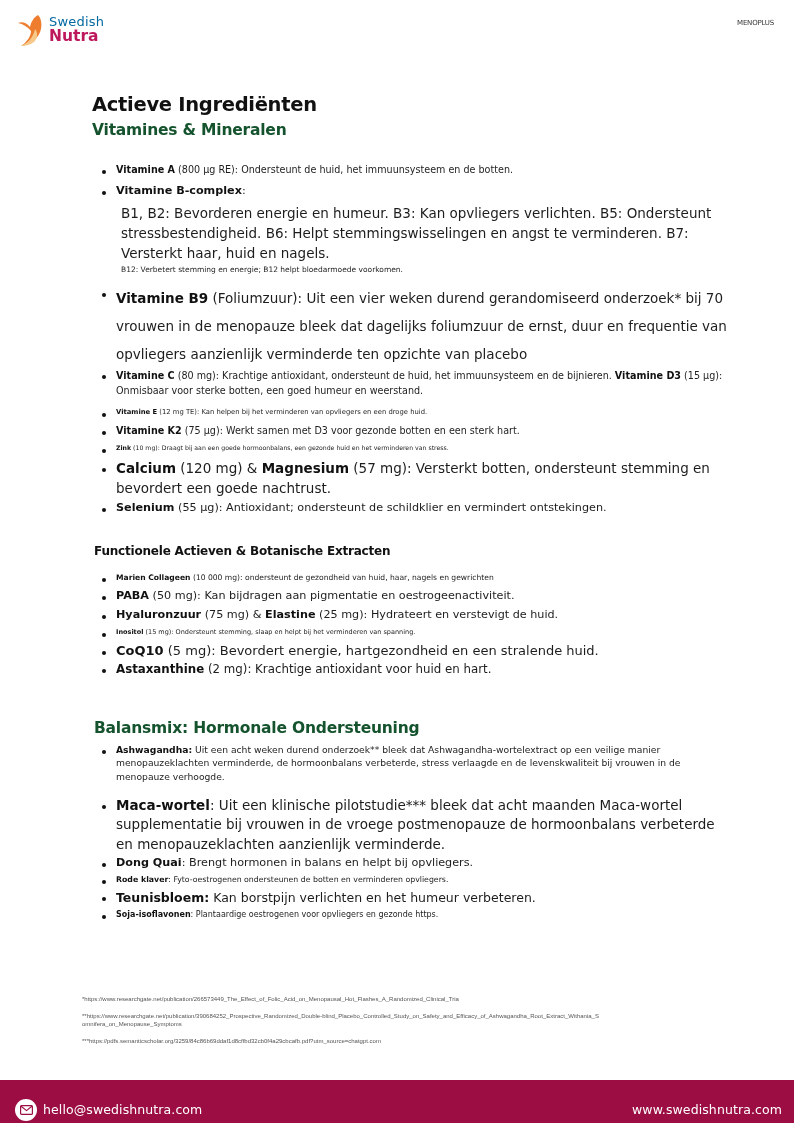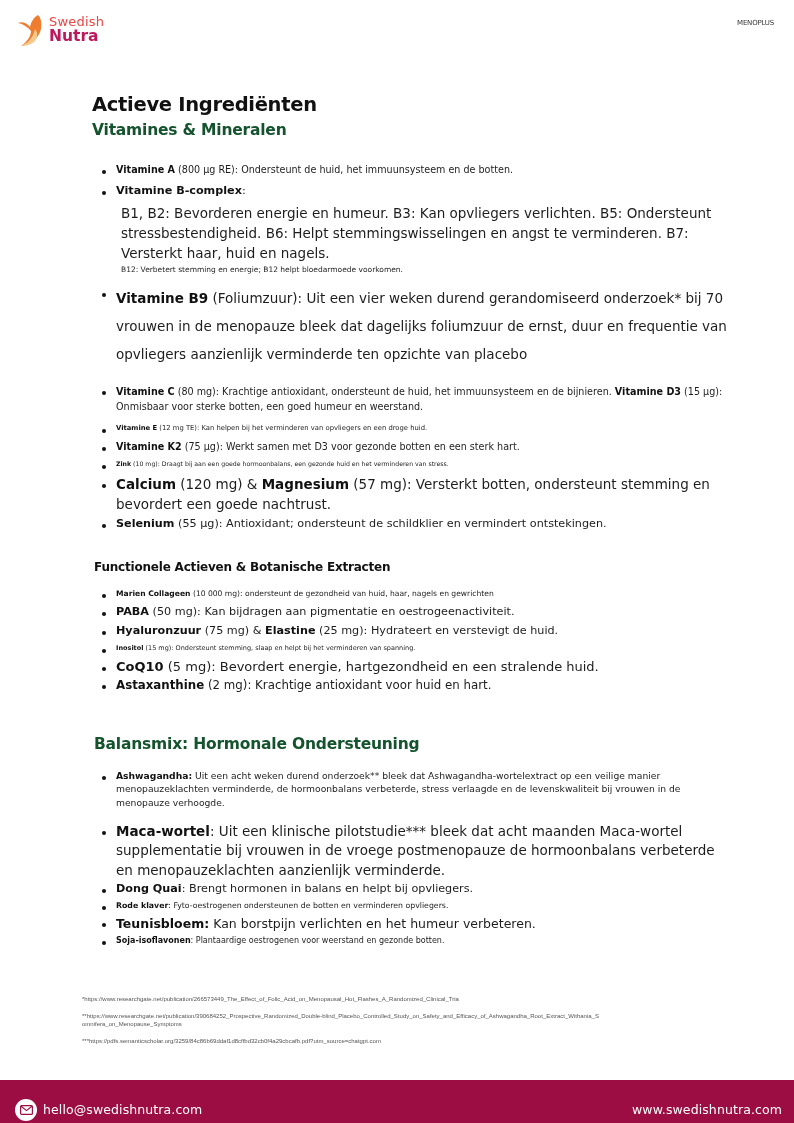--- a/index.html
+++ b/index.html
@@ -2,38 +2,38 @@
 <html><head>
 <meta charset="utf-8">
 <style>
   * { box-sizing: border-box; margin: 0; padding: 0; }
   html, body { width: 794px; height: 1123px; background: #ffffff; overflow: hidden; }
   body { position: relative; font-family: "DejaVu Sans", "Liberation Sans", sans-serif; color: #1a1a1a; }
 
   .logo { position: absolute; left: 17px; top: 13px; display: flex; align-items: center; gap: 4px; }
   .logo svg { width: 28px; height: 34px; }
   .logo-text { display: flex; flex-direction: column; line-height: 1; }
-  .logo-top { font-size: 13px; color: #ef4444; letter-spacing: 0.2px; }
+  .logo-top { font-size: 13px; color: #0369a1; letter-spacing: 0.2px; }
   .logo-bottom { font-size: 15.5px; font-weight: bold; color: #be185d; margin-top: 1px; }
 
   .header-tag { position: absolute; right: 20px; top: 19px; font-size: 7px; color: #333; letter-spacing: -0.2px; }
 
   .content { position: absolute; left: 92px; top: 92px; width: 650px; }
 
   h1.page-title { font-size: 19.5px; font-weight: bold; color: #111; letter-spacing: -0.3px; line-height: 26px; }
   h2.section-title { font-size: 15.5px; font-weight: bold; color: #14532d; letter-spacing: -0.2px; }
   h3.subsection-title { font-size: 12px; font-weight: bold; color: #111; letter-spacing: -0.2px; }
 
   ul.ing-list { list-style: none; }
   ul.ing-list li { position: relative; padding-left: 24px; color: #1d1d1d; }
   ul.ing-list li::before { content: ""; position: absolute; left: 10px; width: 4px; height: 4px; border-radius: 50%; background: #111; }
 
   .s-xs { font-size: 6.8px; line-height: 10px; }
   .s-xs::before { top: 6px; }
-  .s-sm { font-size: 9.6px; line-height: 14px; margin-top: 16px; }
+  .s-sm { font-size: 9.6px; line-height: 14px; }
   .s-sm::before { top: 7px; }
   .s-md { font-size: 11.2px; line-height: 16px; }
   .s-md::before { top: 8px; }
   .s-lg { font-size: 13.5px; line-height: 19.5px; }
   .s-lg::before { top: 9px; }
 
   ul.ing-list li b { font-weight: bold; color: #111; }
 
   .bcomplex-body { padding-left: 29px; margin-top: 4px; }
   .bcomplex-body .big { font-size: 13.5px; line-height: 20px; color: #1d1d1d; }
@@ -136,21 +136,21 @@
     <li class="s-md" style="margin-top:1px;">
       <b>Dong Quai</b><span>: Brengt hormonen in balans en helpt bij opvliegers.</span>
     </li>
     <li class="s-xs" style="margin-top:3px;font-size:7.8px;line-height:11px;">
       <b>Rode klaver</b><span>: Fyto-oestrogenen ondersteunen de botten en verminderen opvliegers.</span>
     </li>
     <li class="s-lg" style="margin-top:3px;font-size:12.5px;">
       <b>Teunisbloem:</b><span> Kan borstpijn verlichten en het humeur verbeteren.</span>
     </li>
     <li class="s-xs" style="margin-top:1px;font-size:8px;line-height:11px;">
-      <b>Soja-isoflavonen</b><span>: Plantaardige oestrogenen voor weerstand en gezonde botten.</span>
+      <b>Soja-isoflavonen</b><span>: Plantaardige oestrogenen voor opvliegers en gezonde https.</span>
     </li>
   </ul>
 </div>
 
 <div class="footnotes">
   <p>*https://www.researchgate.net/publication/266573449_The_Effect_of_Folic_Acid_on_Menopausal_Hot_Flashes_A_Randomized_Clinical_Tria</p>
   <p>**https://www.researchgate.net/publication/390684252_Prospective_Randomized_Double-blind_Placebo_Controlled_Study_on_Safety_and_Efficacy_of_Ashwagandha_Root_Extract_Withania_Somnifera_on_Menopause_Symptoms</p>
   <p>***https://pdfs.semanticscholar.org/3259/84c86b69ddaf1d8cffbd32cb0f4a29cbcafb.pdf?utm_source=chatgpt.com</p>
 </div>
 

